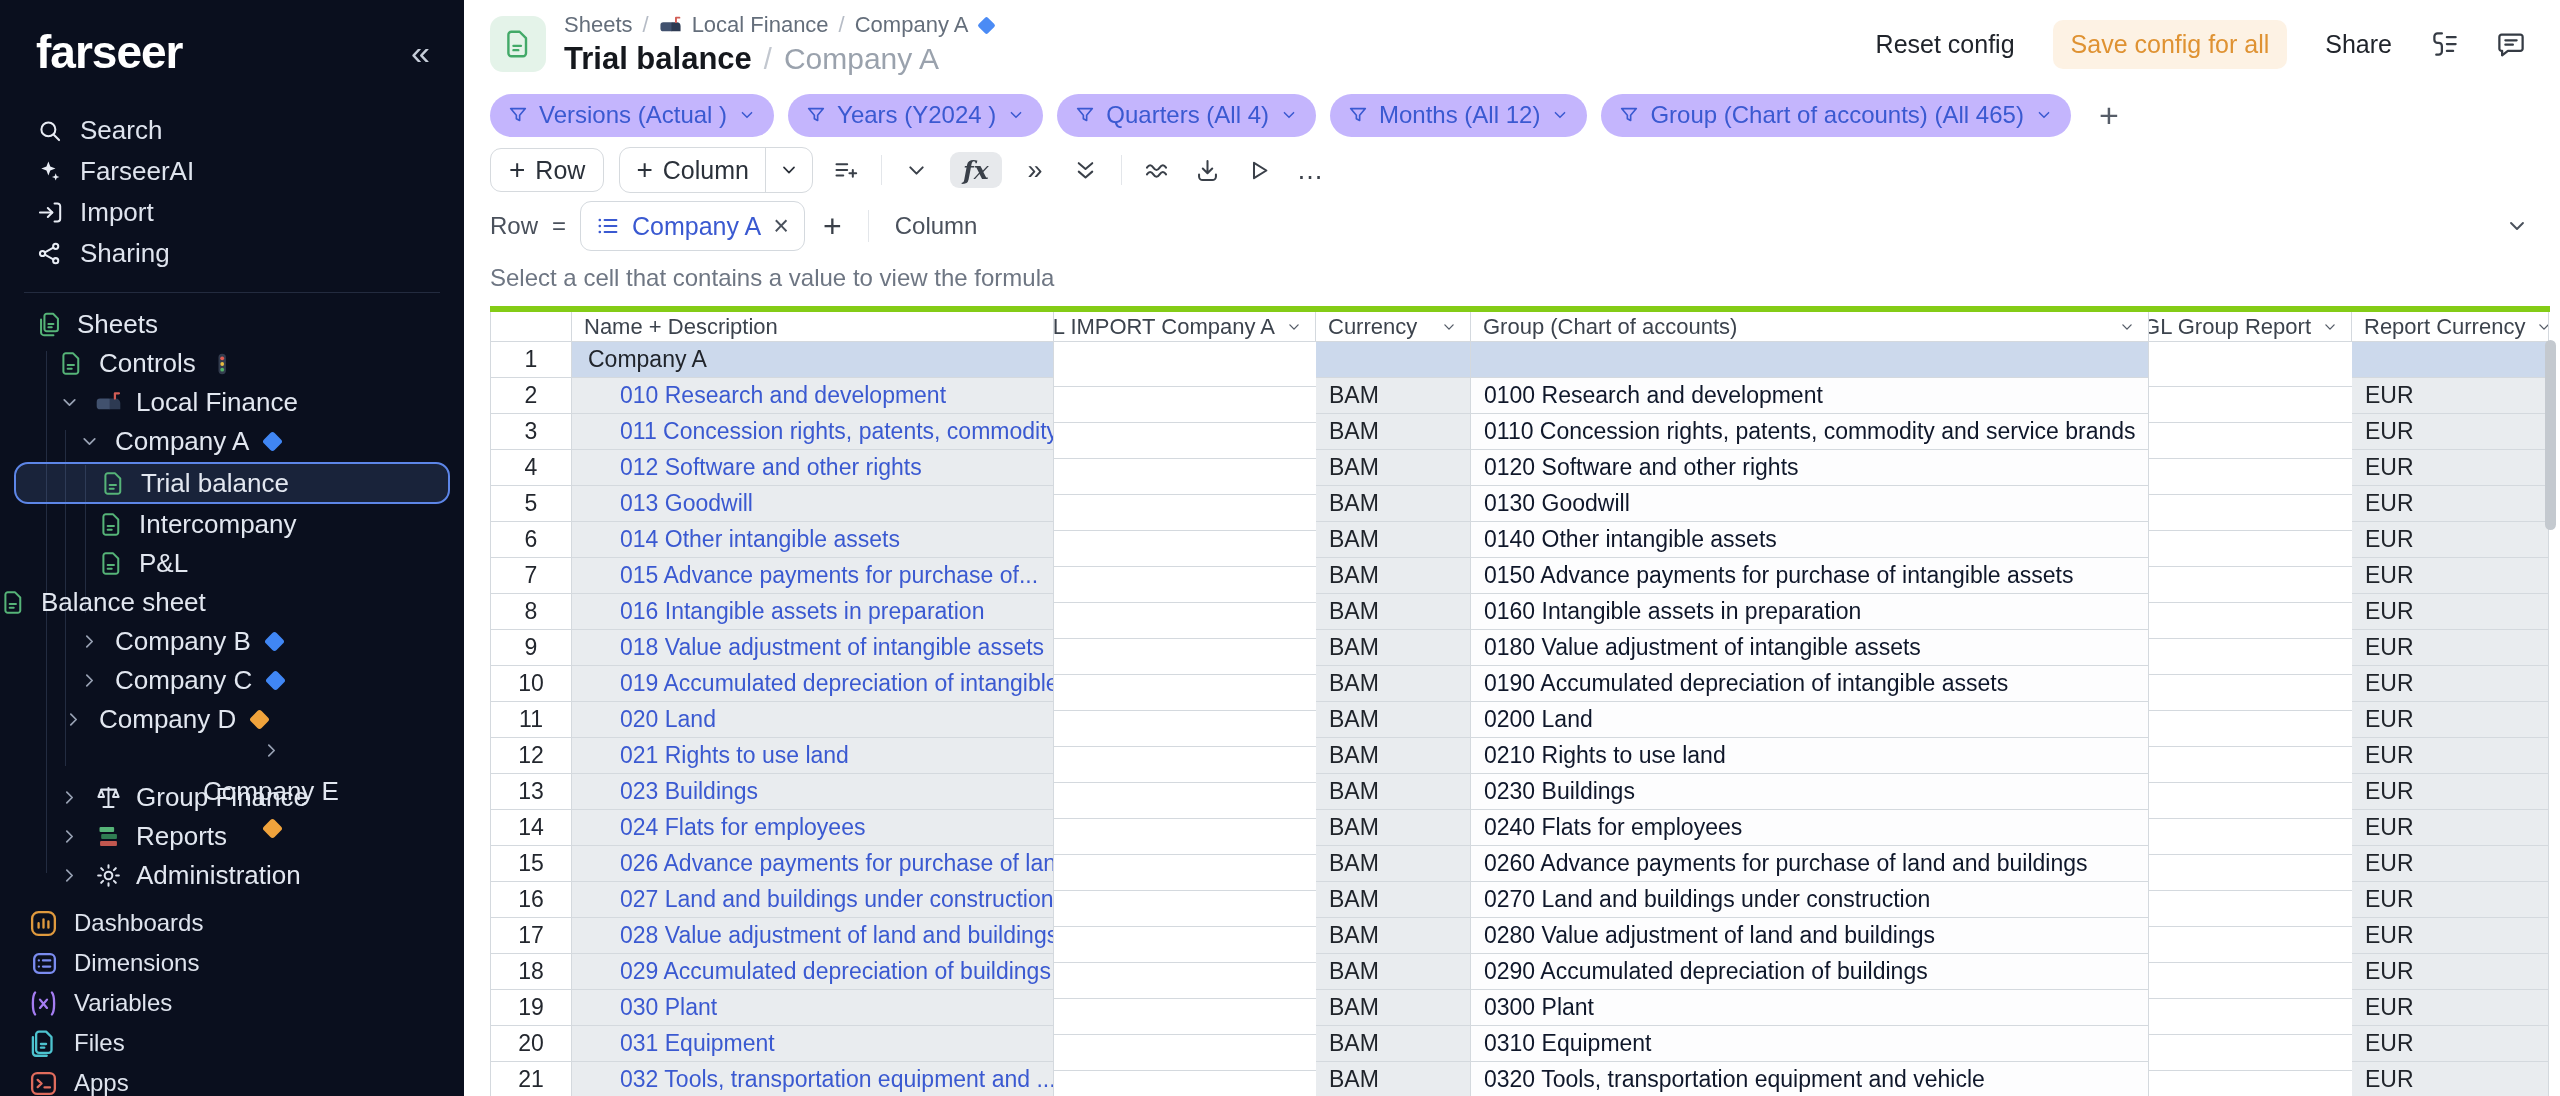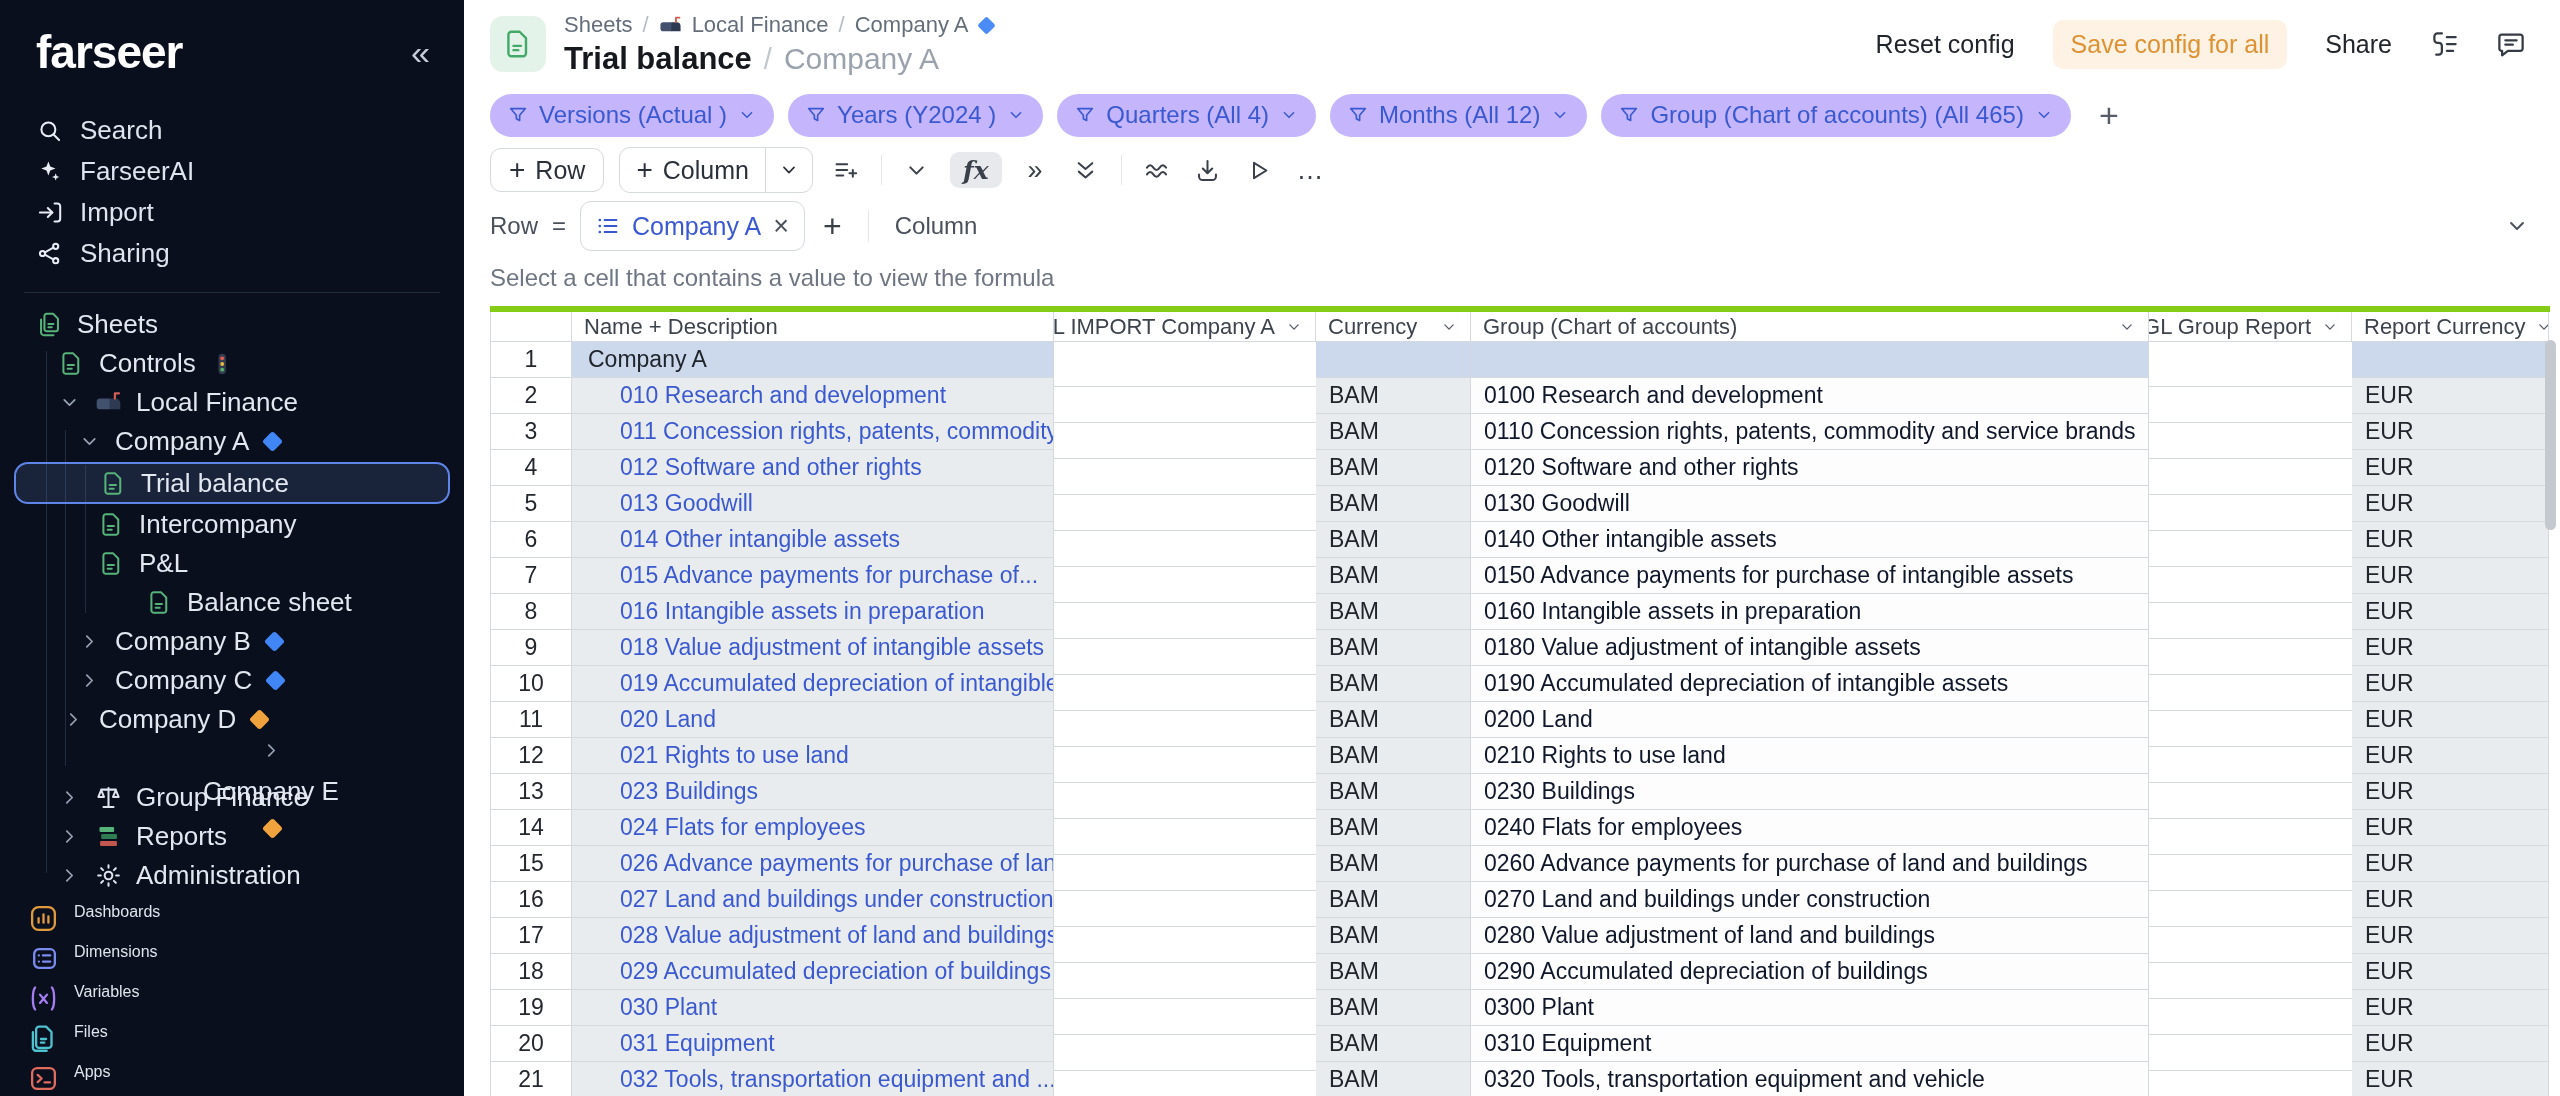--- a/index.html
+++ b/index.html
@@ -36,21 +36,21 @@
     background:rgba(108,140,205,0.16);margin:1px 14px;box-sizing:border-box;
   }
   .dia{width:15px;height:15px;border-radius:3px;background:#4086f4;transform:rotate(45deg);flex:none;margin-left:2px;}
   .dia.orange{background:#f0a33c;}
   .guide{position:absolute;width:1px;background:#232c41;z-index:0;}
   .g1{left:46px;top:46px;height:522px;}
   .g2{left:65px;top:125px;height:336px;}
   .g3{left:85px;top:160px;height:148px;}
 
   .bottom{margin-top:8px;}
-  .b-item{display:flex;align-items:flex-start;gap:15px;height:40px;padding-left:28px;font-size:16px;cursor:pointer;}
+  .b-item{display:flex;align-items:center;gap:15px;height:40px;padding-left:28px;font-size:24px;cursor:pointer;}
   .b-item .ic{width:31px;height:31px;}
   .ic.c-orange{color:#e09a3e;}
   .ic.c-indigo{color:#7b8cf0;}
   .ic.c-purple{color:#a57df2;}
   .ic.c-teal{color:#4dc3cf;}
   .ic.c-red{color:#e06c5d;}
 
   
   .main{flex:1;position:relative;background:#ffffff;}
   .topbar{height:88px;display:flex;align-items:center;justify-content:space-between;padding:0 34px 0 26px;box-sizing:border-box;}
@@ -262,21 +262,21 @@
         </div>
         <div class="t-item" style="padding-left: 98px;">
           <span class="ic t-ic green">
             <svg viewBox="0 0 24 24">
               <path d="M7 2.8h6.2L18 7.6V19a2.2 2.2 0 0 1-2.2 2.2H7A2.2 2.2 0 0 1 4.8 19V5A2.2 2.2 0 0 1 7 2.8z"></path>
               <path d="M8.6 13.4h5.6M8.6 16.6h3.6"></path>
             </svg>
           </span>
           <span class="t-label">P&amp;L</span>
         </div>
-        <div class="t-item" style="padding-left: 98px; margin-left: 48px;">
+        <div class="t-item" style="">
           <span class="ic t-ic green">
             <svg viewBox="0 0 24 24">
               <path d="M7 2.8h6.2L18 7.6V19a2.2 2.2 0 0 1-2.2 2.2H7A2.2 2.2 0 0 1 4.8 19V5A2.2 2.2 0 0 1 7 2.8z"></path>
               <path d="M8.6 13.4h5.6M8.6 16.6h3.6"></path>
             </svg>
           </span>
           <span class="t-label">Balance sheet</span>
         </div>
         <div class="t-item" style="padding-left: 78px;">
           <span class="ic t-chev">

